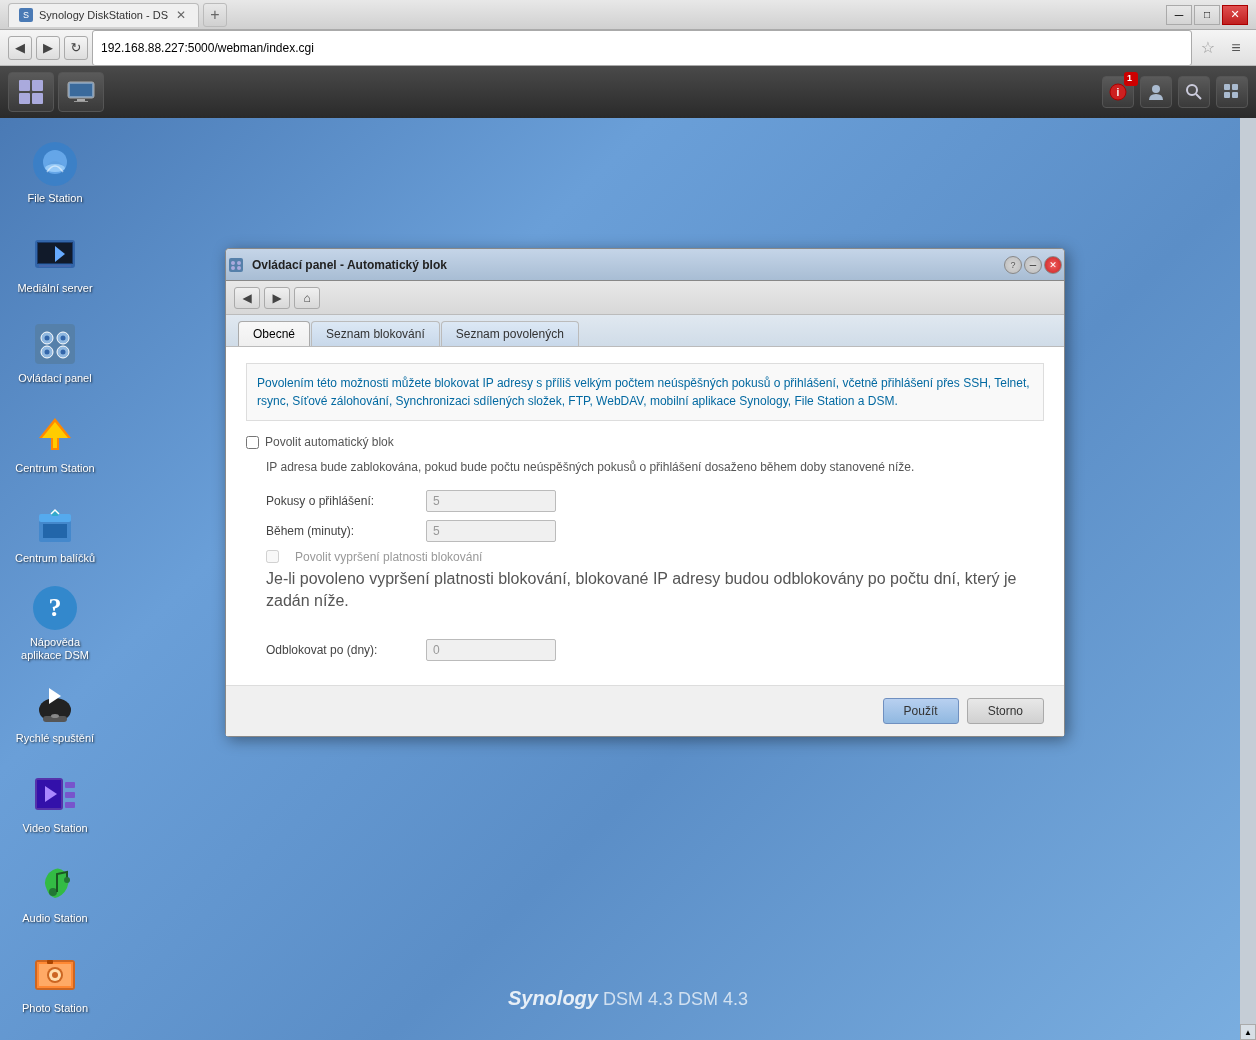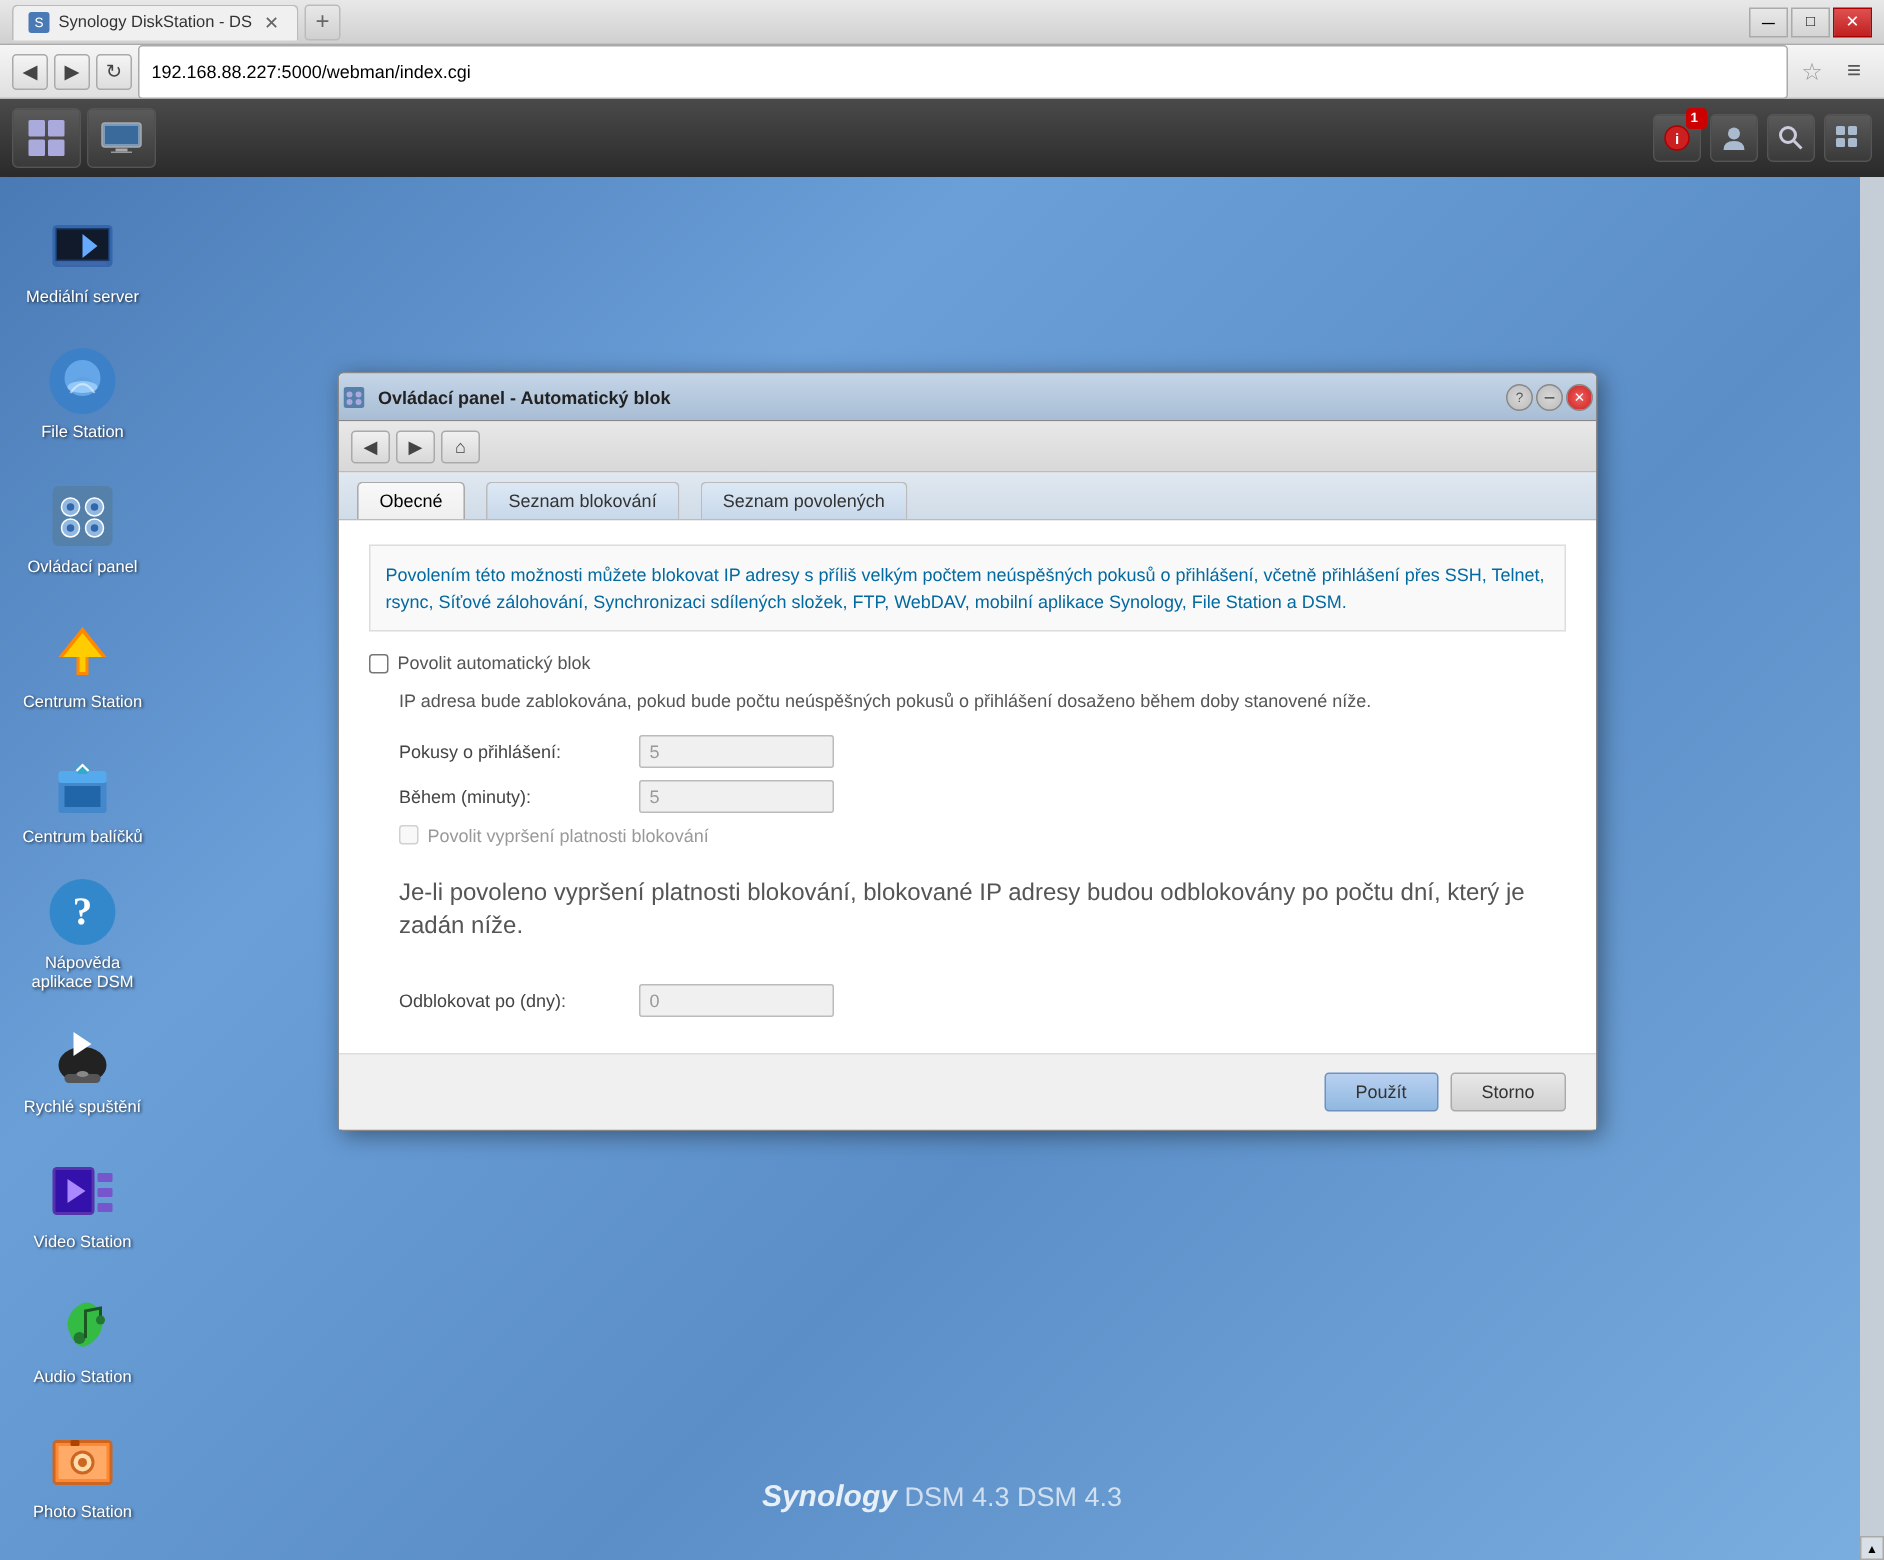--- a/index.html
+++ b/index.html
@@ -46,34 +46,34 @@
     .dialog-title-icon { width: 16px; height: 16px; display: flex; align-items: center; justify-content: center; }
     .dialog-title-text { flex: 1; font-size: 12px; font-weight: bold; color: #222; }
     .dialog-title-btns { display: flex; gap: 2px; }
     .dialog-btn { width: 18px; height: 18px; border-radius: 50%; border: 1px solid #888; cursor: pointer; display: flex; align-items: center; justify-content: center; font-size: 9px; }
     .dialog-btn-help { background: radial-gradient(circle, #d8d8d8, #bbb); color: #555; }
     .dialog-btn-min { background: radial-gradient(circle, #d8d8d8, #bbb); }
     .dialog-btn-close { background: radial-gradient(circle, #f06060, #cc2020); color: white; }
     .dialog-nav { height: 34px; background: linear-gradient(to bottom, #e8e8e8, #d8d8d8); display: flex; align-items: center; padding: 0 8px; gap: 4px; border-bottom: 1px solid #bbb; }
     .dialog-nav-btn { width: 26px; height: 22px; border: 1px solid #aaa; background: linear-gradient(to bottom, #f0f0f0, #d8d8d8); border-radius: 3px; cursor: pointer; display: flex; align-items: center; justify-content: center; font-size: 12px; color: #444; }
     .dialog-content { padding: 0; }
-    .dialog-tabs { display: flex; background: linear-gradient(to bottom, #e0e8f0, #d0dce8); border-bottom: 1px solid #bbb; padding: 6px 12px 0; gap: 14px; align-items: flex-end; }
+    .dialog-tabs { display: flex; background: linear-gradient(to bottom, #e0e8f0, #d0dce8); border-bottom: 1px solid #bbb; padding: 6px 12px 0; gap: 1px; align-items: flex-end; }
     .dialog-tab { padding: 5px 14px; font-size: 12px; border: 1px solid #bbb; border-bottom: none; border-radius: 4px 4px 0 0; cursor: pointer; background: linear-gradient(to bottom, #dce8f5, #c8d8ea); color: #333; }
     .dialog-tab.active { background: linear-gradient(to bottom, #f8f8f8, #efefef); color: #000; font-weight: normal; border-color: #aaa; }
     .dialog-body { padding: 16px 20px; background: white; margin: 0; }
     .dialog-desc { font-size: 12px; color: #0369a1; line-height: 1.5; margin-bottom: 14px; border: 1px solid #ddd; padding: 10px; background: #f9f9f9; }
     .checkbox-row { display: flex; align-items: center; gap: 6px; margin-bottom: 10px; }
     .checkbox-row input[type=checkbox] { width: 13px; height: 13px; }
     .checkbox-label { font-size: 12px; color: #555; }
     .sub-desc { font-size: 12px; color: #555; margin-left: 20px; margin-bottom: 14px; line-height: 1.4; }
     .form-row { display: flex; align-items: center; margin-left: 20px; margin-bottom: 8px; }
     .form-label { width: 160px; font-size: 12px; color: #444; }
     .form-input { width: 130px; height: 22px; border: 1px solid #bbb; border-radius: 2px; padding: 0 6px; font-size: 12px; background: #f5f5f5; color: #777; }
     .form-input:disabled { background: #f0f0f0; color: #999; }
-    .checkbox-row2 { display: flex; align-items: center; gap: 6px; margin-left: 20px; margin-bottom: 21px; }
+    .checkbox-row2 { display: flex; align-items: center; gap: 16px; margin-left: 20px; margin-bottom: 4px; }
     .sub-desc2 { font-size: 16px; color: #555; margin-left: 20px; margin-bottom: 26px; line-height: 1.4; }
     .dialog-footer { display: flex; justify-content: flex-end; gap: 8px; padding: 12px 20px; background: #f0f0f0; border-top: 1px solid #ddd; }
     .footer-btn { padding: 4px 20px; height: 26px; border: 1px solid #aaa; border-radius: 3px; cursor: pointer; font-size: 12px; background: linear-gradient(to bottom, #e8e8e8, #d0d0d0); color: #333; }
     .footer-btn-primary { background: linear-gradient(to bottom, #b8d0f0, #90b8e0); border-color: #7090c0; }
   </style>
 </head>
 <body>
 
 <div class="browser-frame">
 
@@ -153,41 +153,41 @@
     </div>
   </div>
 
   <div class="desktop">
 
     <div class="desktop-icons">
 
       <div class="desktop-icon">
         <div class="icon-img">
           <svg width="48" height="48" viewBox="0 0 48 48">
+            <circle cx="24" cy="24" r="22" fill="#3a80c8" opacity="0.9"></circle>
+            <circle cx="24" cy="22" r="12" fill="#80c0ff" opacity="0.6"></circle>
+            <path d="M14 28 Q24 14 34 28" fill="#60a0e0" opacity="0.8"></path>
+            <ellipse cx="24" cy="28" rx="10" ry="4" fill="#aad8ff" opacity="0.7"></ellipse>
+            <path d="M16 32 Q24 20 32 32" fill="none" stroke="#fff" stroke-width="1.5" opacity="0.5"></path>
+          </svg>
+        </div>
+        <span class="icon-label">File Station</span>
+      </div>
+
+      <div class="desktop-icon">
+        <div class="icon-img">
+          <svg width="48" height="48" viewBox="0 0 48 48">
             <rect x="4" y="10" width="40" height="28" rx="3" fill="#3366aa"></rect>
             <rect x="6" y="12" width="36" height="22" fill="#1a3a6a"></rect>
             <rect x="7" y="13" width="34" height="20" fill="#111a2a"></rect>
             <polygon points="24,16 34,24 24,32" fill="#66aaff"></polygon>
             <rect x="8" y="35" width="32" height="2" fill="#4466aa"></rect>
           </svg>
         </div>
         <span class="icon-label">Mediální server</span>
-      </div>
-
-      <div class="desktop-icon">
-        <div class="icon-img">
-          <svg width="48" height="48" viewBox="0 0 48 48">
-            <circle cx="24" cy="24" r="22" fill="#3a80c8" opacity="0.9"></circle>
-            <circle cx="24" cy="22" r="12" fill="#80c0ff" opacity="0.6"></circle>
-            <path d="M14 28 Q24 14 34 28" fill="#60a0e0" opacity="0.8"></path>
-            <ellipse cx="24" cy="28" rx="10" ry="4" fill="#aad8ff" opacity="0.7"></ellipse>
-            <path d="M16 32 Q24 20 32 32" fill="none" stroke="#fff" stroke-width="1.5" opacity="0.5"></path>
-          </svg>
-        </div>
-        <span class="icon-label">File Station</span>
       </div>
 
       <div class="desktop-icon">
         <div class="icon-img">
           <svg width="48" height="48" viewBox="0 0 48 48">
             <rect x="4" y="4" width="40" height="40" rx="4" fill="#5580aa"></rect>
             <circle cx="16" cy="18" r="6" fill="#90b8e0" stroke="#fff" stroke-width="1"></circle>
             <circle cx="16" cy="18" r="2.5" fill="#3366aa"></circle>
             <circle cx="32" cy="18" r="6" fill="#90b8e0" stroke="#fff" stroke-width="1"></circle>
             <circle cx="32" cy="18" r="2.5" fill="#3366aa"></circle>

